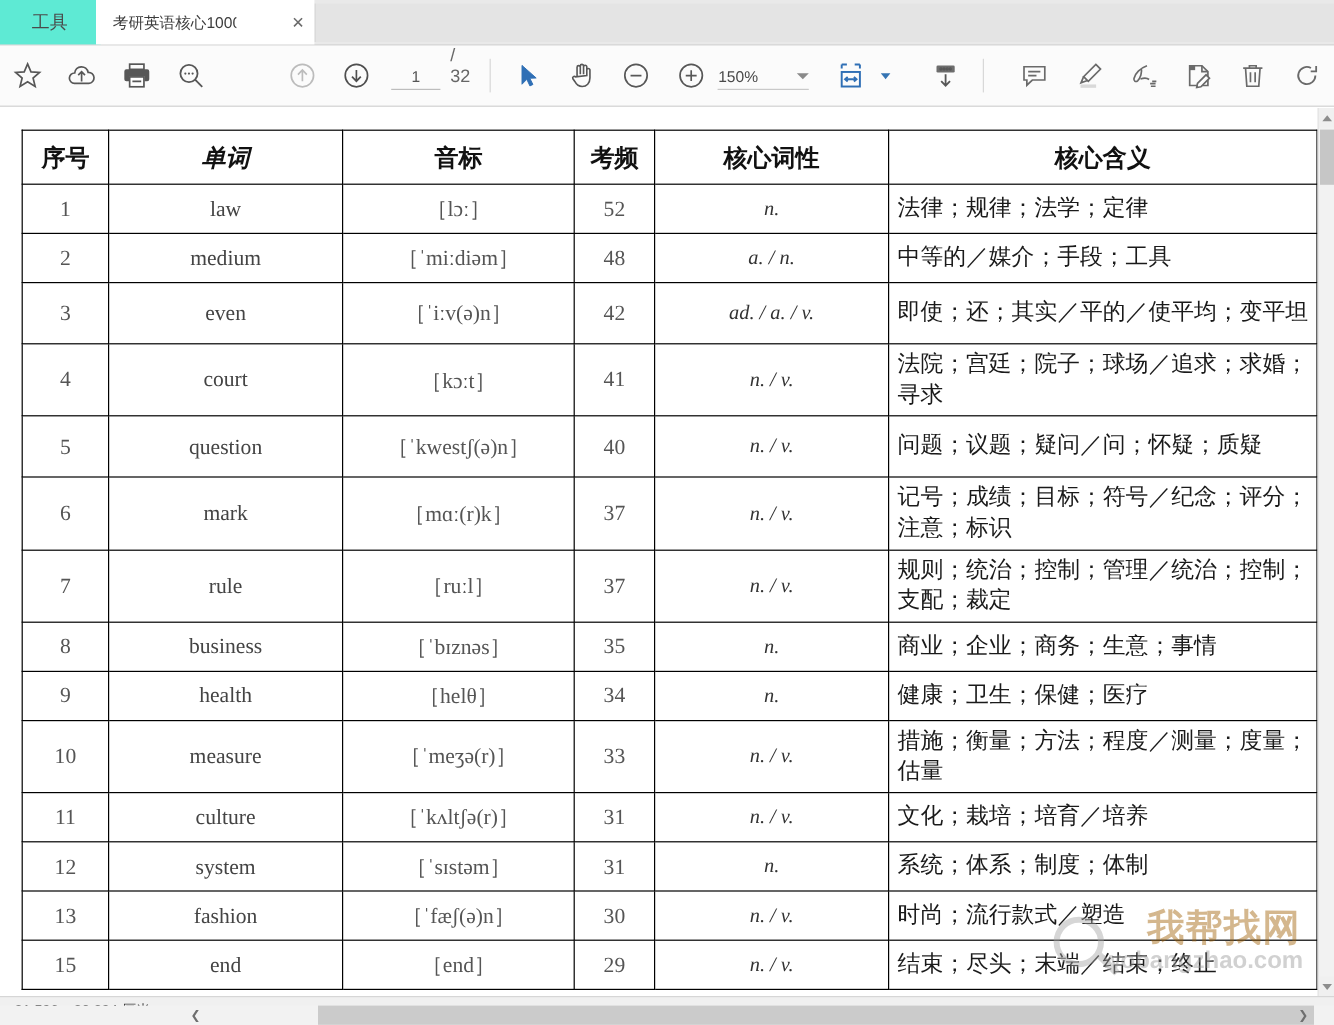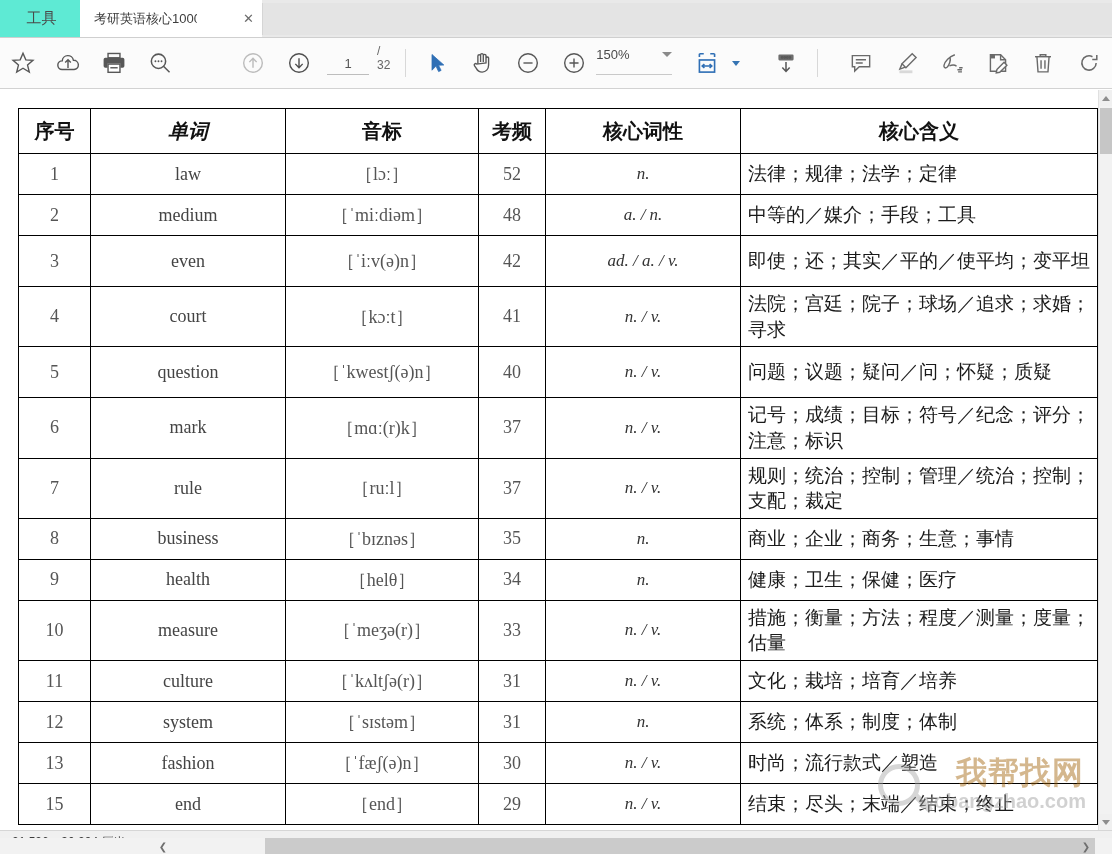--- a/index.html
+++ b/index.html
@@ -69,24 +69,24 @@
     display: flex; align-items: flex-end; height: 50px;
     padding-bottom: 13px; margin-left: 6px;
   }
   #page-num {
     width: 42px; text-align: center;
     font-size: 13px; color: #555;
     border-bottom: 1px solid #bdbdbd;
     padding-bottom: 3px;
   }
   #page-total {
-    font-size: 12px; color: #666; margin-left: 8px; padding-bottom: 3px;
+    font-size: 15px; color: #666; margin-left: 8px; padding-bottom: 3px;
   }
   #zoom-field {
-    display: flex; height: 50px;
+    display: flex; align-items: flex-end; height: 50px;
     padding-bottom: 13px; margin-left: 0;
   }
   #zoom-inner {
     display: flex; align-items: center; gap: 14px;
     border-bottom: 1px solid #c9c9c9; padding-bottom: 3px;
     width: 76px; justify-content: space-between;
   }
   #zoom-value { font-size: 13px; color: #4a4a4a; }
   .caret-down {
     width: 0; height: 0;

